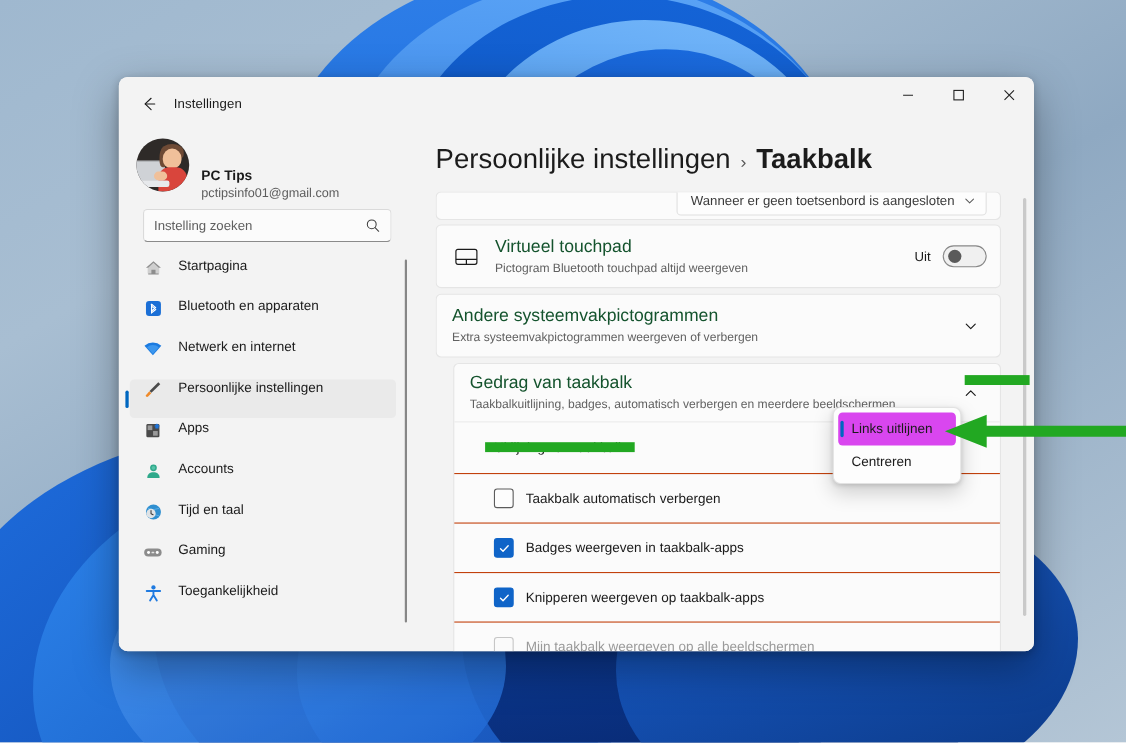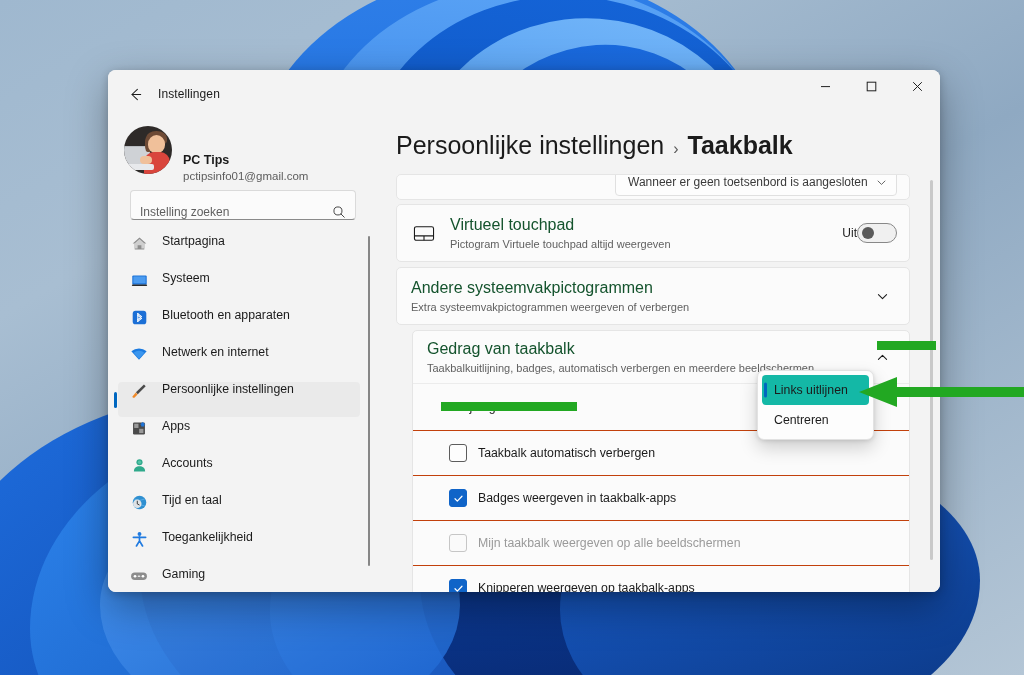--- a/index.html
+++ b/index.html
@@ -113,21 +113,21 @@
   #acct-name { font-size: 12.5px; font-weight: 700; color: #1b1b1b; }
   #acct-mail { font-size: 11.5px; color: #5d5d5d; margin-top: 1px; }
 
   #search-wrap { padding: 10px 18px 0 22px; }
   #search-box {
     height: 30px;
     background: #fbfbfb;
     border: 1px solid #dadada;
     border-bottom: 1px solid #8a8a8a;
     border-radius: 4px;
-    display: flex; align-items: flex-end;
+    display: flex; align-items: center;
     padding: 0 9px;
   }
   #search-input {
     border: none; outline: none; background: transparent;
     font-family: "Liberation Sans", sans-serif;
     font-size: 12px; color: #1b1b1b;
     flex: 1;
   }
   #search-input::placeholder { color: #5f5f5f; }
 
@@ -231,21 +231,21 @@
   }
   .row-ico {
     width: 26px; height: 26px;
     flex: none; margin-right: 13px;
     display: flex; align-items: center; justify-content: center;
     color: #1b1b1b;
   }
   .row-text { flex: 1; line-height: 1.32; }
   .row-title { font-size: 16px; color: #14532d; }
   .row-sub { font-size: 11px; color: #616161; margin-top: 2px; }
-  .row-right { display: flex; align-items: center; }
+  .row-right { display: flex; align-items: center; gap: 11px; }
   .row-value { font-size: 12px; color: #1b1b1b; }
 
   
   .toggle {
     width: 40px; height: 20px;
     border-radius: 10px;
     background: #f0f0f0;
     border: 1px solid #888;
     position: relative;
     cursor: pointer; flex: none;
@@ -315,21 +315,21 @@
   }
   .fly-item {
     height: 30px;
     display: flex; align-items: center;
     padding-left: 12px;
     border-radius: 4px;
     font-size: 12.3px; color: #1b1b1b;
     position: relative;
     cursor: pointer;
   }
-  .fly-item.selected { background: #14b8a6; }
+  .fly-item.selected { background: #d946ef; }
   .fly-item.selected::before {
     content: ""; position: absolute;
     left: 2px; top: 50%; transform: translateY(-50%);
     width: 3px; height: 15px; border-radius: 2px;
     background: #0067c0;
   }
 
   
   .hl {
     position: absolute;
@@ -433,30 +433,20 @@
           <div class="nav-item">
             <span class="nav-ico">
               <svg width="17" height="17" viewBox="0 0 20 20">
                   <path d="M10 3 L18 10 H15.6 V17 H4.4 V10 H2 Z" fill="#8d8d8d"></path>
                   <path d="M10 4.6 L16.2 10.3 V16 H12.2 V12 H7.8 V16 H3.8 V10.3 Z" fill="#cfcfcf"></path>
                 </svg>
             </span>
             <span class="nav-label">Startpagina</span>
           </div>
 
-          <div class="nav-item">
-            <span class="nav-ico">
-              <svg width="17" height="17" viewBox="0 0 20 20">
-                  <rect x="1.5" y="4" width="17" height="11" rx="1.4" fill="#1f74d8"></rect>
-                  <rect x="2.8" y="5.2" width="14.4" height="8" rx=".8" fill="#4b9bf0"></rect>
-                  <rect x="1" y="14.6" width="18" height="1.8" rx=".9" fill="#2a2a2a"></rect>
-                </svg>
-            </span>
-            <span class="nav-label">Systeem</span>
-          </div>
 
           <div class="nav-item">
             <span class="nav-ico">
               <svg width="17" height="17" viewBox="0 0 20 20">
                   <rect x="2" y="2" width="16" height="16" rx="3.4" fill="#1b6fd6"></rect>
                   <path d="M8 5.4 L12.4 9 L8 12.6 M8 14.6 L12.4 11 L8 7.4" stroke="#fff" stroke-width="1.25" fill="none" stroke-linejoin="round" stroke-linecap="round"></path>
                   <path d="M8 5.4 V14.6" stroke="#fff" stroke-width="1.25" stroke-linecap="round"></path>
                 </svg>
             </span>
             <span class="nav-label">Bluetooth en apparaten</span>
@@ -512,39 +502,39 @@
                   <path d="M4 6 Q10 9 16 6 M4 14 Q10 11 16 14" stroke="#5ab0e8" stroke-width="1" fill="none"></path>
                   <circle cx="7.4" cy="11.6" r="5" fill="#dfe3e6"></circle>
                   <path d="M7.4 8.4 V11.7 L9.6 12.8" stroke="#333" stroke-width="1.1" fill="none" stroke-linecap="round"></path>
                 </svg>
             </span>
             <span class="nav-label">Tijd en taal</span>
           </div>
 
           <div class="nav-item">
             <span class="nav-ico">
-              <svg width="17" height="17" viewBox="0 0 20 20">
-                  <circle cx="10" cy="3.6" r="2.3" fill="#1f7ae0"></circle>
-                  <path d="M2.8 7.4 H17.2" stroke="#1f7ae0" stroke-width="2" stroke-linecap="round"></path>
-                  <path d="M10 7 V11.6 M10 11.6 L6.4 17.6 M10 11.6 L13.6 17.6" stroke="#1f7ae0" stroke-width="2" stroke-linecap="round" fill="none"></path>
-                </svg>
-            </span>
-            <span class="nav-label">Toegankelijkheid</span>
-          </div>
-
-          <div class="nav-item">
-            <span class="nav-ico">
               <svg width="18" height="18" viewBox="0 0 20 20">
                   <rect x="1.2" y="6.2" width="17.6" height="8.2" rx="4.1" fill="#8c8c8c"></rect>
                   <circle cx="5.6" cy="10.3" r="1.5" fill="#fff"></circle>
                   <circle cx="14.4" cy="10.3" r="1.5" fill="#fff"></circle>
                   <rect x="8.6" y="9.5" width="2.8" height="1.6" rx=".6" fill="#e4e4e4"></rect>
                 </svg>
             </span>
             <span class="nav-label">Gaming</span>
+          </div>
+
+          <div class="nav-item">
+            <span class="nav-ico">
+              <svg width="17" height="17" viewBox="0 0 20 20">
+                  <circle cx="10" cy="3.6" r="2.3" fill="#1f7ae0"></circle>
+                  <path d="M2.8 7.4 H17.2" stroke="#1f7ae0" stroke-width="2" stroke-linecap="round"></path>
+                  <path d="M10 7 V11.6 M10 11.6 L6.4 17.6 M10 11.6 L13.6 17.6" stroke="#1f7ae0" stroke-width="2" stroke-linecap="round" fill="none"></path>
+                </svg>
+            </span>
+            <span class="nav-label">Toegankelijkheid</span>
           </div>
 
           <div id="side-scroll"></div>
         </div>
       </div>
 
       <div id="main">
 
         <div id="breadcrumb">
           <span id="bc-parent">Persoonlijke instellingen</span>
@@ -567,21 +557,21 @@
             <div class="row">
               <span class="row-ico">
                 <svg width="22" height="19" viewBox="0 0 24 20">
                     <rect x="1.6" y="2.6" width="20.8" height="14.8" rx="2" stroke="#1b1b1b" stroke-width="1.2" fill="none"></rect>
                     <path d="M1.6 12.6 H22.4" stroke="#1b1b1b" stroke-width="1.2"></path>
                     <path d="M12 12.6 V17.4" stroke="#1b1b1b" stroke-width="1.2"></path>
                   </svg>
               </span>
               <div class="row-text">
                 <div class="row-title">Virtueel touchpad</div>
-                <div class="row-sub">Pictogram Virtuele touchpad altijd weergeven</div>
+                <div class="row-sub">Pictogram Bluetooth touchpad altijd weergeven</div>
               </div>
               <div class="row-right">
                 <span class="row-value">Uit</span>
                 <div class="toggle">
                     <div class="knob"></div>
                   </div>
               </div>
             </div>
           </div>
 
@@ -626,31 +616,31 @@
               <div class="sub-row">
                 <span class="cbx checked">
                   <svg width="11" height="11" viewBox="0 0 12 12">
                       <path d="M2.2 6.3 L4.7 8.8 L9.8 3.5" stroke="#fff" stroke-width="1.35" fill="none" stroke-linecap="round" stroke-linejoin="round"></path>
                     </svg>
                 </span>
                 <span class="sub-label">Badges weergeven in taakbalk-apps</span>
               </div>
 
               <div class="sub-row">
-                <span class="cbx disabled"></span>
-                <span class="sub-label disabled">Mijn taakbalk weergeven op alle beeldschermen</span>
-              </div>
-
-              <div class="sub-row">
                 <span class="cbx checked">
                   <svg width="11" height="11" viewBox="0 0 12 12">
                       <path d="M2.2 6.3 L4.7 8.8 L9.8 3.5" stroke="#fff" stroke-width="1.35" fill="none" stroke-linecap="round" stroke-linejoin="round"></path>
                     </svg>
                 </span>
                 <span class="sub-label">Knipperen weergeven op taakbalk-apps</span>
+              </div>
+
+              <div class="sub-row">
+                <span class="cbx disabled"></span>
+                <span class="sub-label disabled">Mijn taakbalk weergeven op alle beeldschermen</span>
               </div>
 
             </div>
           </div>
 
         </div>
 
         <div id="main-scroll"></div>
       </div>
     </div>

